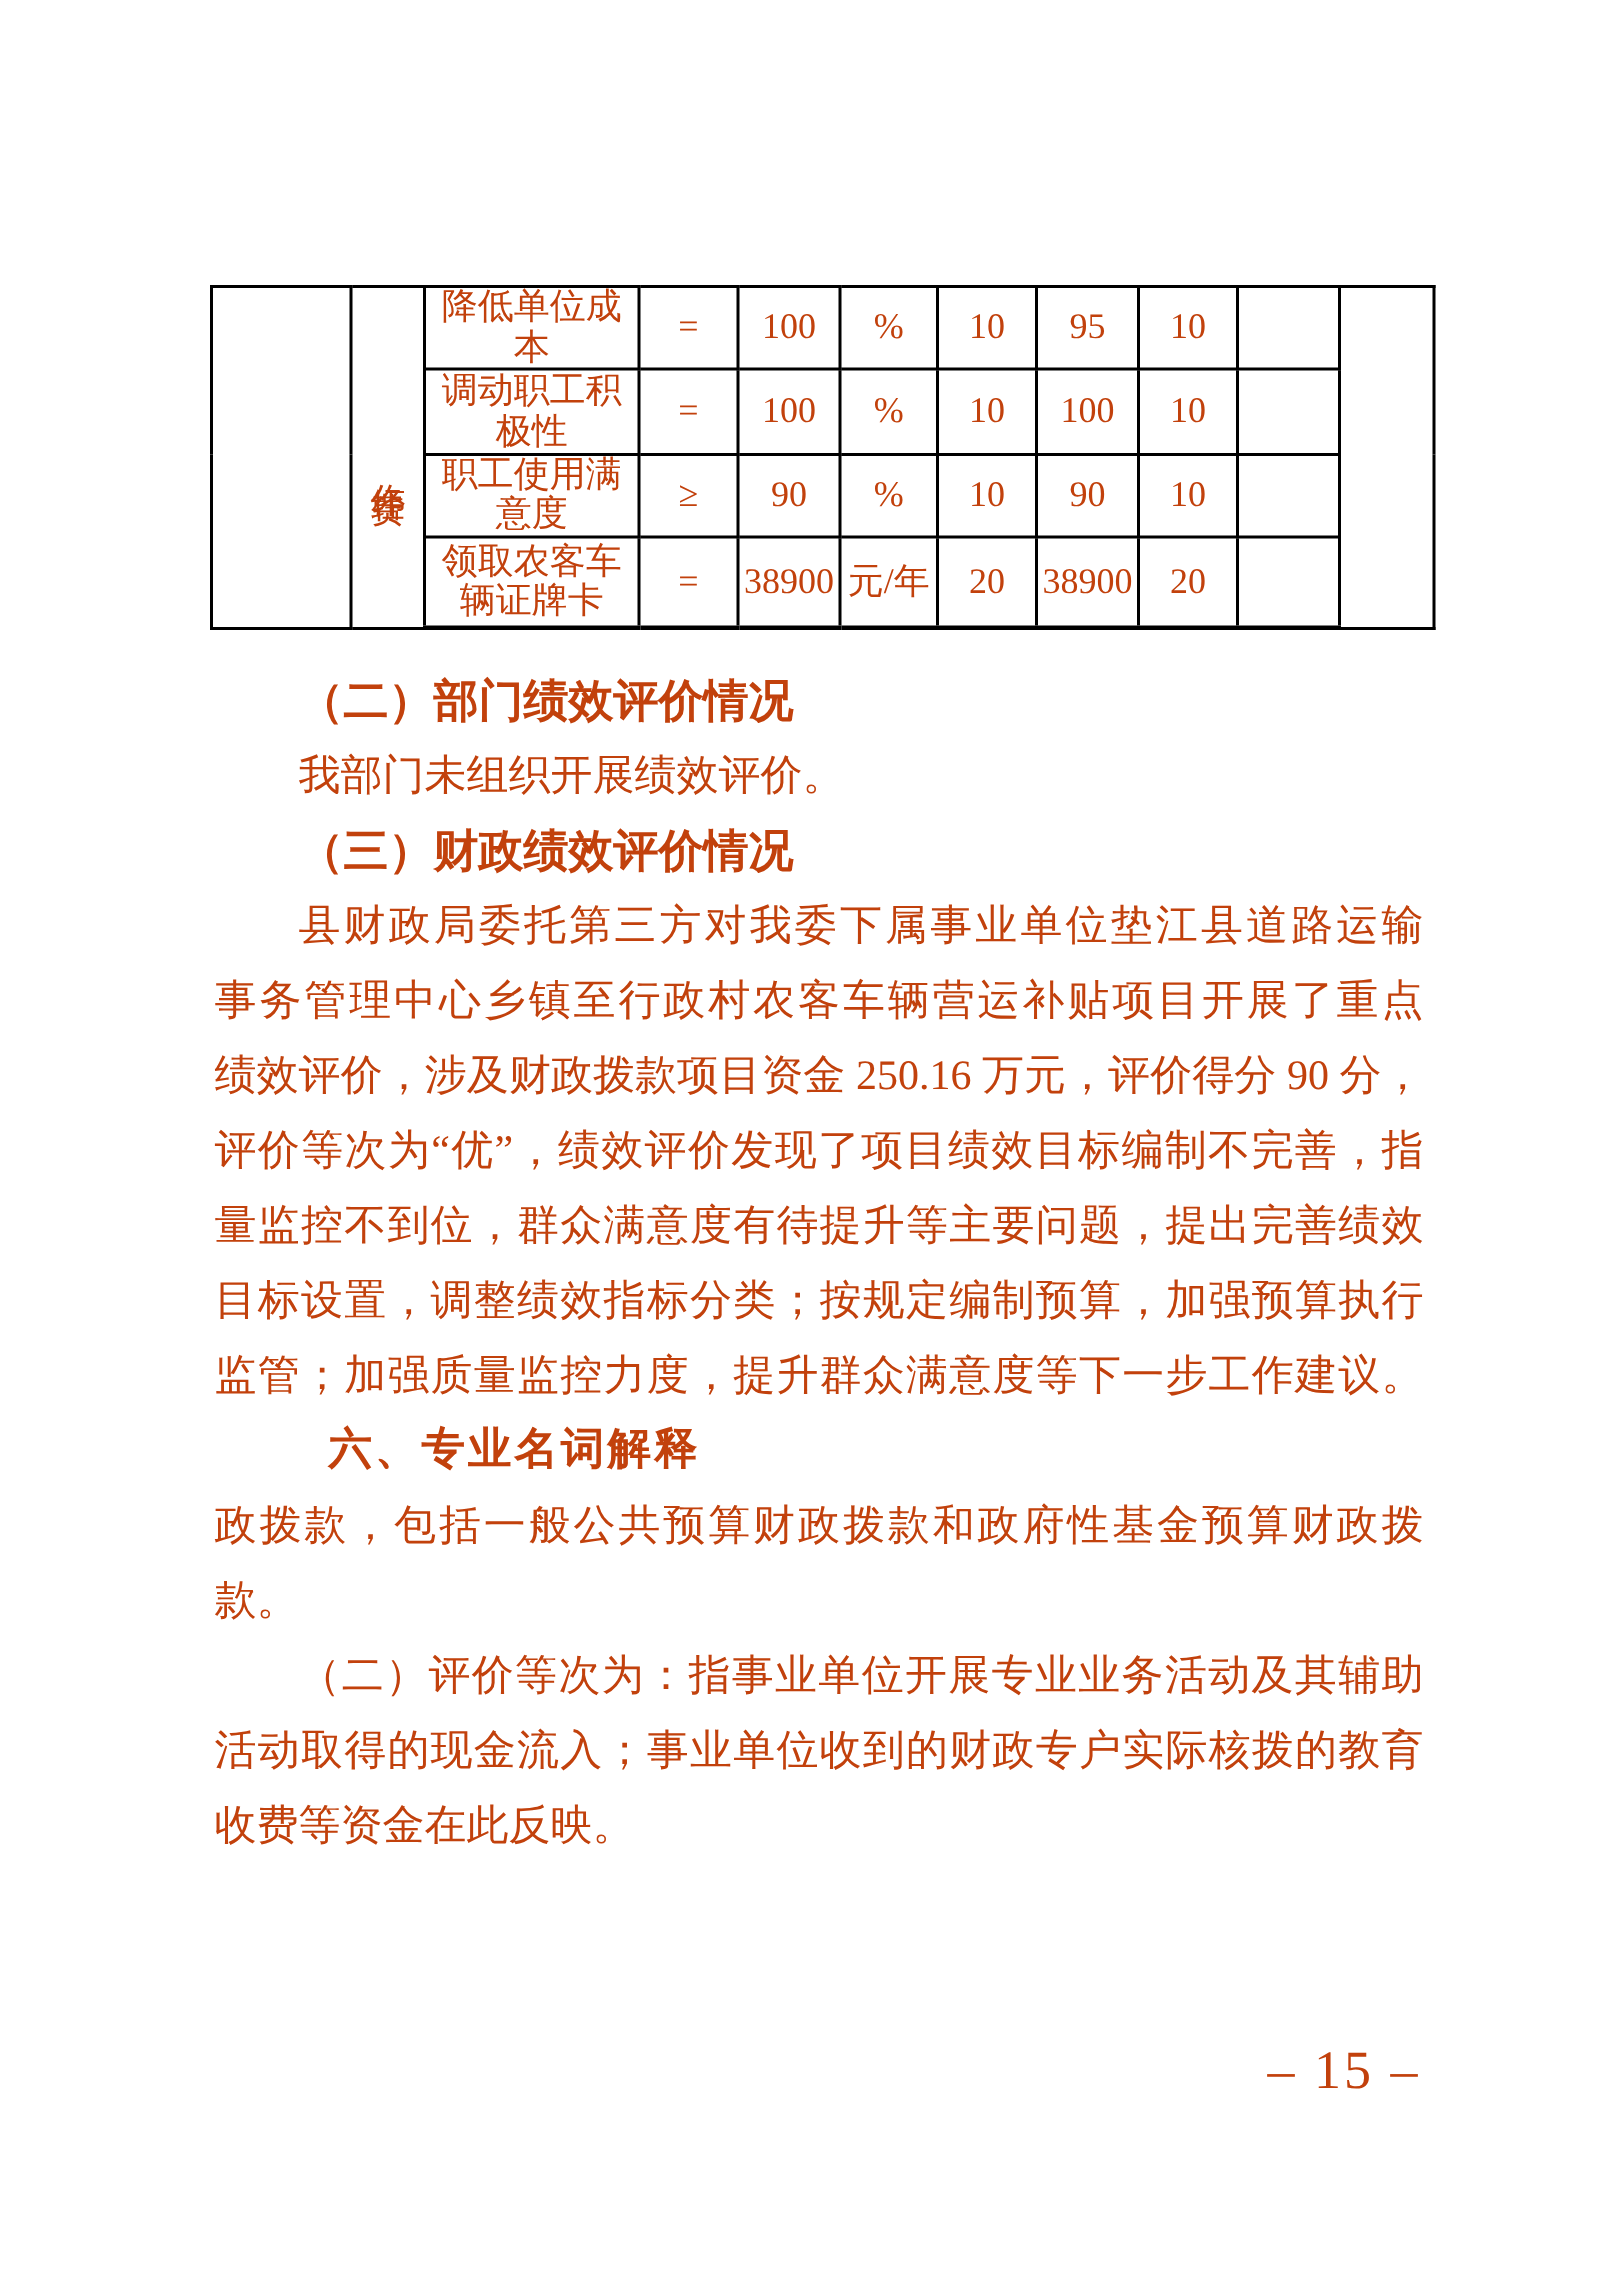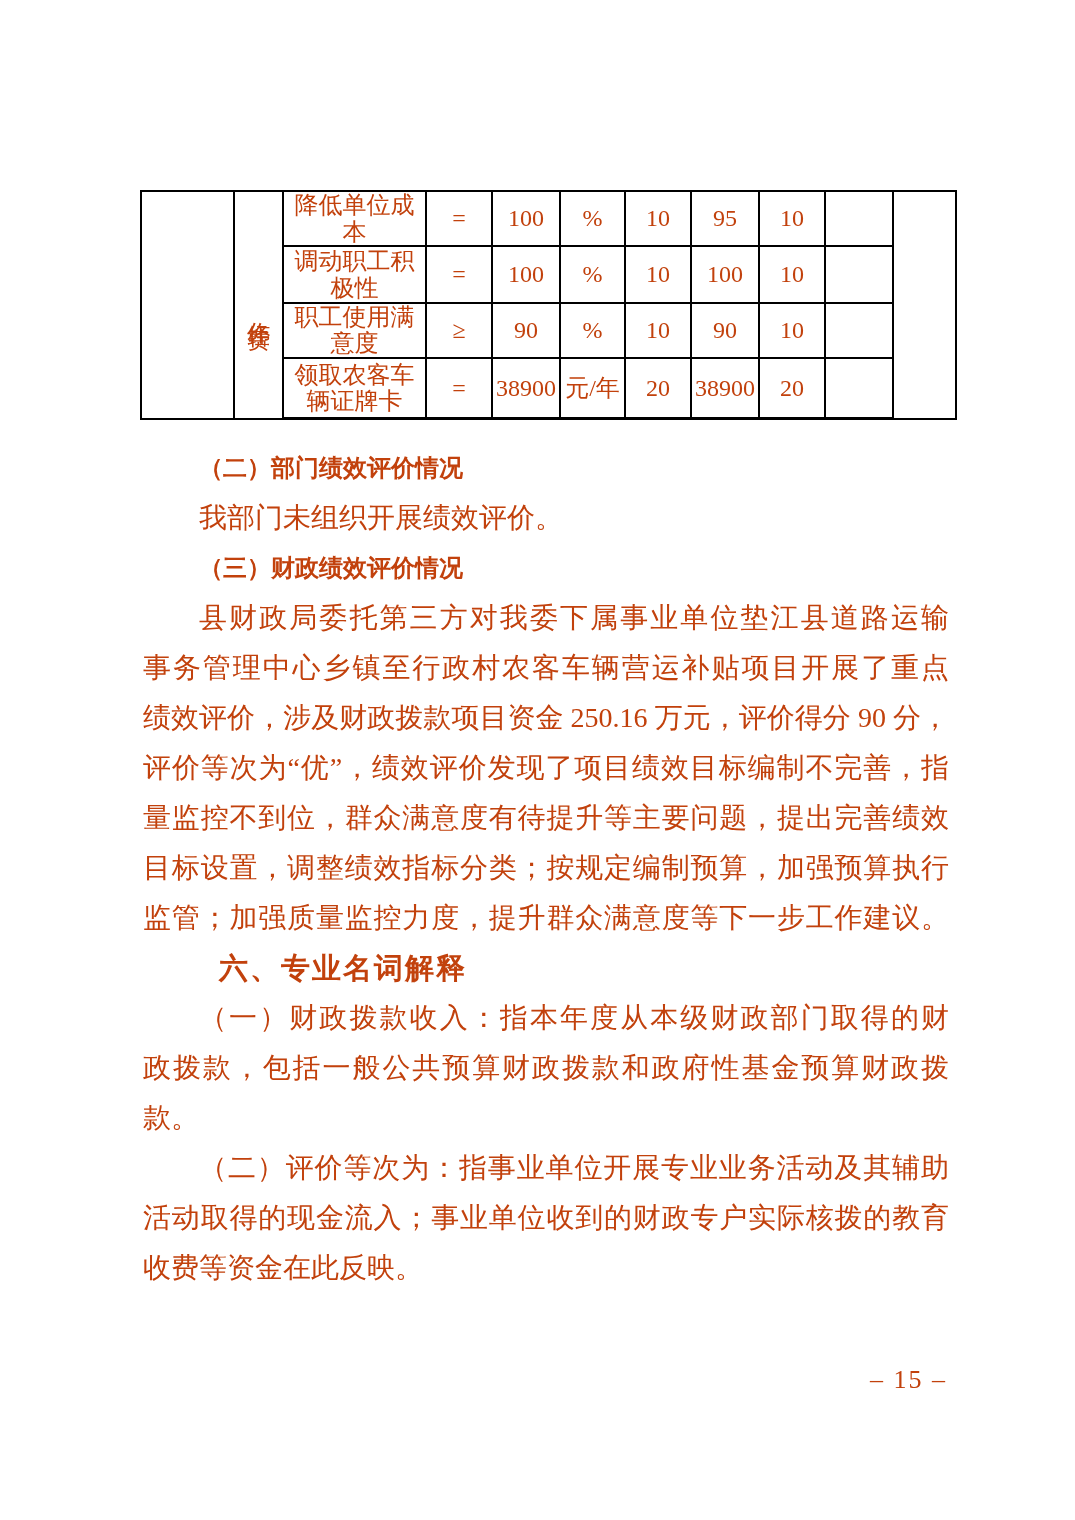--- a/index.html
+++ b/index.html
@@ -66,34 +66,34 @@
     white-space:nowrap;
     overflow:hidden;
     text-align:left;
   }
   .line.just {
     white-space:normal;
     text-align:justify;
     text-align-last:justify;
   }
   .line.indent   { padding-left:56px; }
-  .line.h-serif  { font-weight:bold; font-size:24px; }
+  .line.h-serif  { font-weight:bold; font-size:30px; }
   .line.h-sans   {
     font-weight:bold;
     font-size:29px;
     padding-left:76px;
-    font-family:Liberation Sans, sans-serif;
+    font-family:Liberation Mono, monospace;
     letter-spacing:2px;
   }
 
   
   .pagenum {
     position:absolute;
     top:1362px; right:128px;
-    font-size:26px;
+    font-size:36px;
     line-height:36px;
     letter-spacing:2px;
   }
 </style>
 </head>
 <body>
 
 <div class="page">
 
   <table class="perf">
@@ -167,21 +167,20 @@
     <div class="line just indent">县财政局委托第三方对我委下属事业单位垫江县道路运输</div>
     <div class="line just">事务管理中心乡镇至行政村农客车辆营运补贴项目开展了重点</div>
     <div class="line just">绩效评价，涉及财政拨款项目资金 250.16 万元，评价得分 90 分，</div>
     <div class="line just">评价等次为“优”，绩效评价发现了项目绩效目标编制不完善，指</div>
     <div class="line just">量监控不到位，群众满意度有待提升等主要问题，提出完善绩效</div>
     <div class="line just">目标设置，调整绩效指标分类；按规定编制预算，加强预算执行</div>
     <div class="line just">监管；加强质量监控力度，提升群众满意度等下一步工作建议。</div>
 
     <div class="line h-sans">六、专业名词解释</div>
 
-    <div class="line just indent">（一）财政拨款收入：指本年度从本级财政部门取得的财</div>
     <div class="line just">政拨款，包括一般公共预算财政拨款和政府性基金预算财政拨</div>
     <div class="line">款。</div>
 
     <div class="line just indent">（二）评价等次为：指事业单位开展专业业务活动及其辅助</div>
     <div class="line just">活动取得的现金流入；事业单位收到的财政专户实际核拨的教育</div>
     <div class="line">收费等资金在此反映。</div>
   </div>
 
   <div class="pagenum">– 15 –</div>
 

